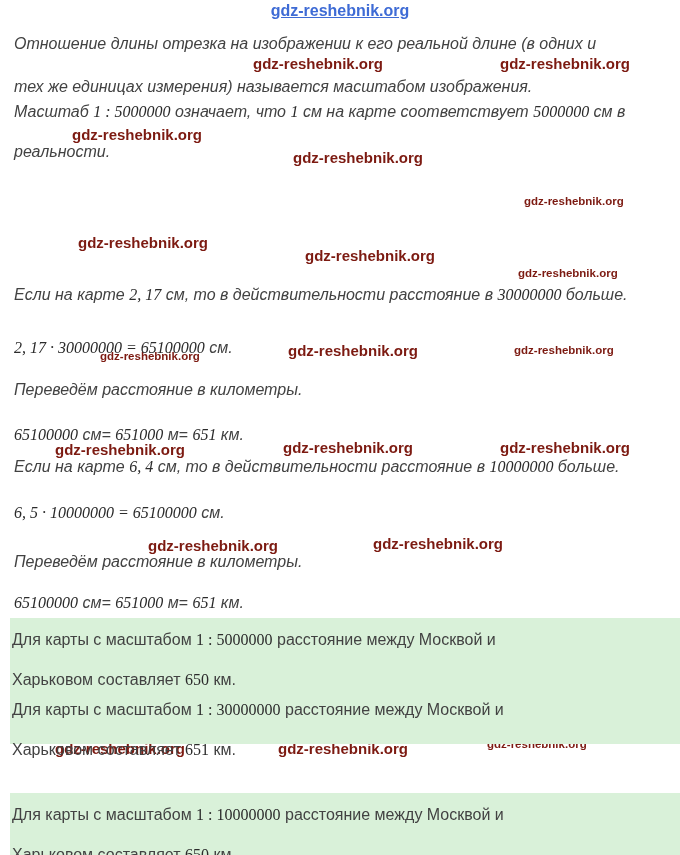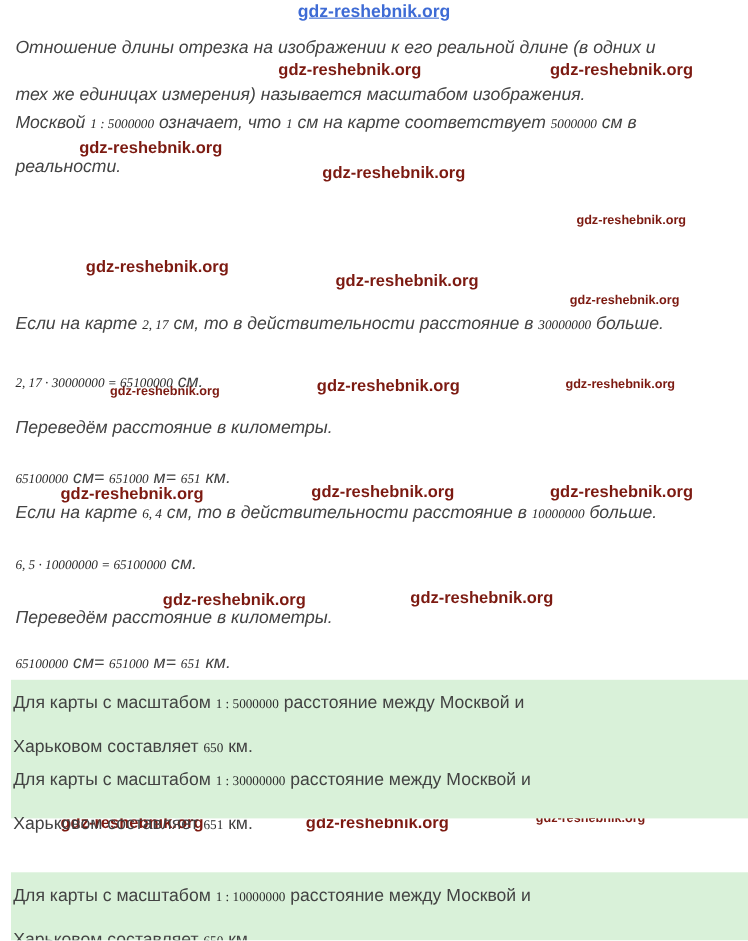--- a/index.html
+++ b/index.html
@@ -13,21 +13,21 @@
     color:var(--text,#424242);
   }
   .block {
     position:absolute; left:14px; width:676px;
     font-size:16px; line-height:23px;font-style:italic;
   }
   .lh43 { line-height:43px; }
   .lh40 { line-height:40px; }
   .seg-math {
     font-family:"Liberation Serif","DejaVu Serif",serif;
-    font-size:12px;
+    font-size:16px;
     color:var(--math,#2b2b2b);
   }
   .seg-text { font-family:"Liberation Sans",sans-serif; }
   .green {
     position:absolute; left:0; width:680px;
     background:var(--highlight,#d9f1d9);
     padding:2px 2px 0 2px;
     font-size:16px; line-height:40px;margin-left:10px;
   }
   .wm {
@@ -71,21 +71,21 @@
   <span class="wm" style="left:148px;top:537px">gdz-reshebnik.org</span>
   <span class="wm" style="left:373px;top:535px">gdz-reshebnik.org</span>
   <span class="wm" style="left:125px;top:646px">gdz-reshebnik.org</span>
   <span class="wm" style="left:348px;top:646px">gdz-reshebnik.org</span>
   <span class="wm" style="left:55px;top:740px">gdz-reshebnik.org</span>
   <span class="wm" style="left:278px;top:740px">gdz-reshebnik.org</span>
   <span class="wm sm" style="left:487px;top:738px">gdz-reshebnik.org</span>
   <span class="wm" style="left:122px;top:818px">gdz-reshebnik.org</span>
 
   <div class="block lh43" style="top:22px"><span class="seg-text">Отношение длины отрезка на изображении к его реальной длине (в одних и</span><br><span class="seg-text">тех же единицах измерения) называется масштабом изображения.</span></div>
-  <div class="block lh40" style="top:92px"><span class="seg-text">Москвой </span><span class="seg-math">1 : 5000000</span><span class="seg-text"> означает, что </span><span class="seg-math">1</span><span class="seg-text"> см на карте соответствует </span><span class="seg-math">5000000</span><span class="seg-text"> см в</span><br><span class="seg-text">реальности.</span></div>
+  <div class="block lh40" style="top:92px"><span class="seg-text">Масштаб </span><span class="seg-math">1 : 5000000</span><span class="seg-text"> означает, что </span><span class="seg-math">1</span><span class="seg-text"> см на карте соответствует </span><span class="seg-math">5000000</span><span class="seg-text"> см в</span><br><span class="seg-text">реальности.</span></div>
   <div class="block" style="top:283px"><span class="seg-text">Если на карте </span><span class="seg-math">2, 17</span><span class="seg-text"> см, то в действительности расстояние в </span><span class="seg-math">30000000</span><span class="seg-text"> больше.</span></div>
   <div class="block" style="top:336px"><span class="seg-math">2, 17 · 30000000 = 65100000</span><span class="seg-text"> см.</span></div>
   <div class="block" style="top:378px"><span class="seg-text">Переведём расстояние в километры.</span></div>
   <div class="block" style="top:423px"><span class="seg-math">65100000</span><span class="seg-text"> см= </span><span class="seg-math">651000</span><span class="seg-text"> м= </span><span class="seg-math">651</span><span class="seg-text"> км.</span></div>
   <div class="block" style="top:455px"><span class="seg-text">Если на карте </span><span class="seg-math">6, 4</span><span class="seg-text"> см, то в действительности расстояние в </span><span class="seg-math">10000000</span><span class="seg-text"> больше.</span></div>
   <div class="block" style="top:501px"><span class="seg-math">6, 5 · 10000000 = 65100000</span><span class="seg-text"> см.</span></div>
   <div class="block" style="top:550px"><span class="seg-text">Переведём расстояние в километры.</span></div>
   <div class="block" style="top:591px"><span class="seg-math">65100000</span><span class="seg-text"> см= </span><span class="seg-math">651000</span><span class="seg-text"> м= </span><span class="seg-math">651</span><span class="seg-text"> км.</span></div>
 
   <div class="green" style="top:618px;height:84px"><span class="seg-text">Для карты с масштабом </span><span class="seg-math">1 : 5000000</span><span class="seg-text"> расстояние между Москвой и</span><br><span class="seg-text">Харьковом составляет </span><span class="seg-math">650</span><span class="seg-text"> км.</span></div>

